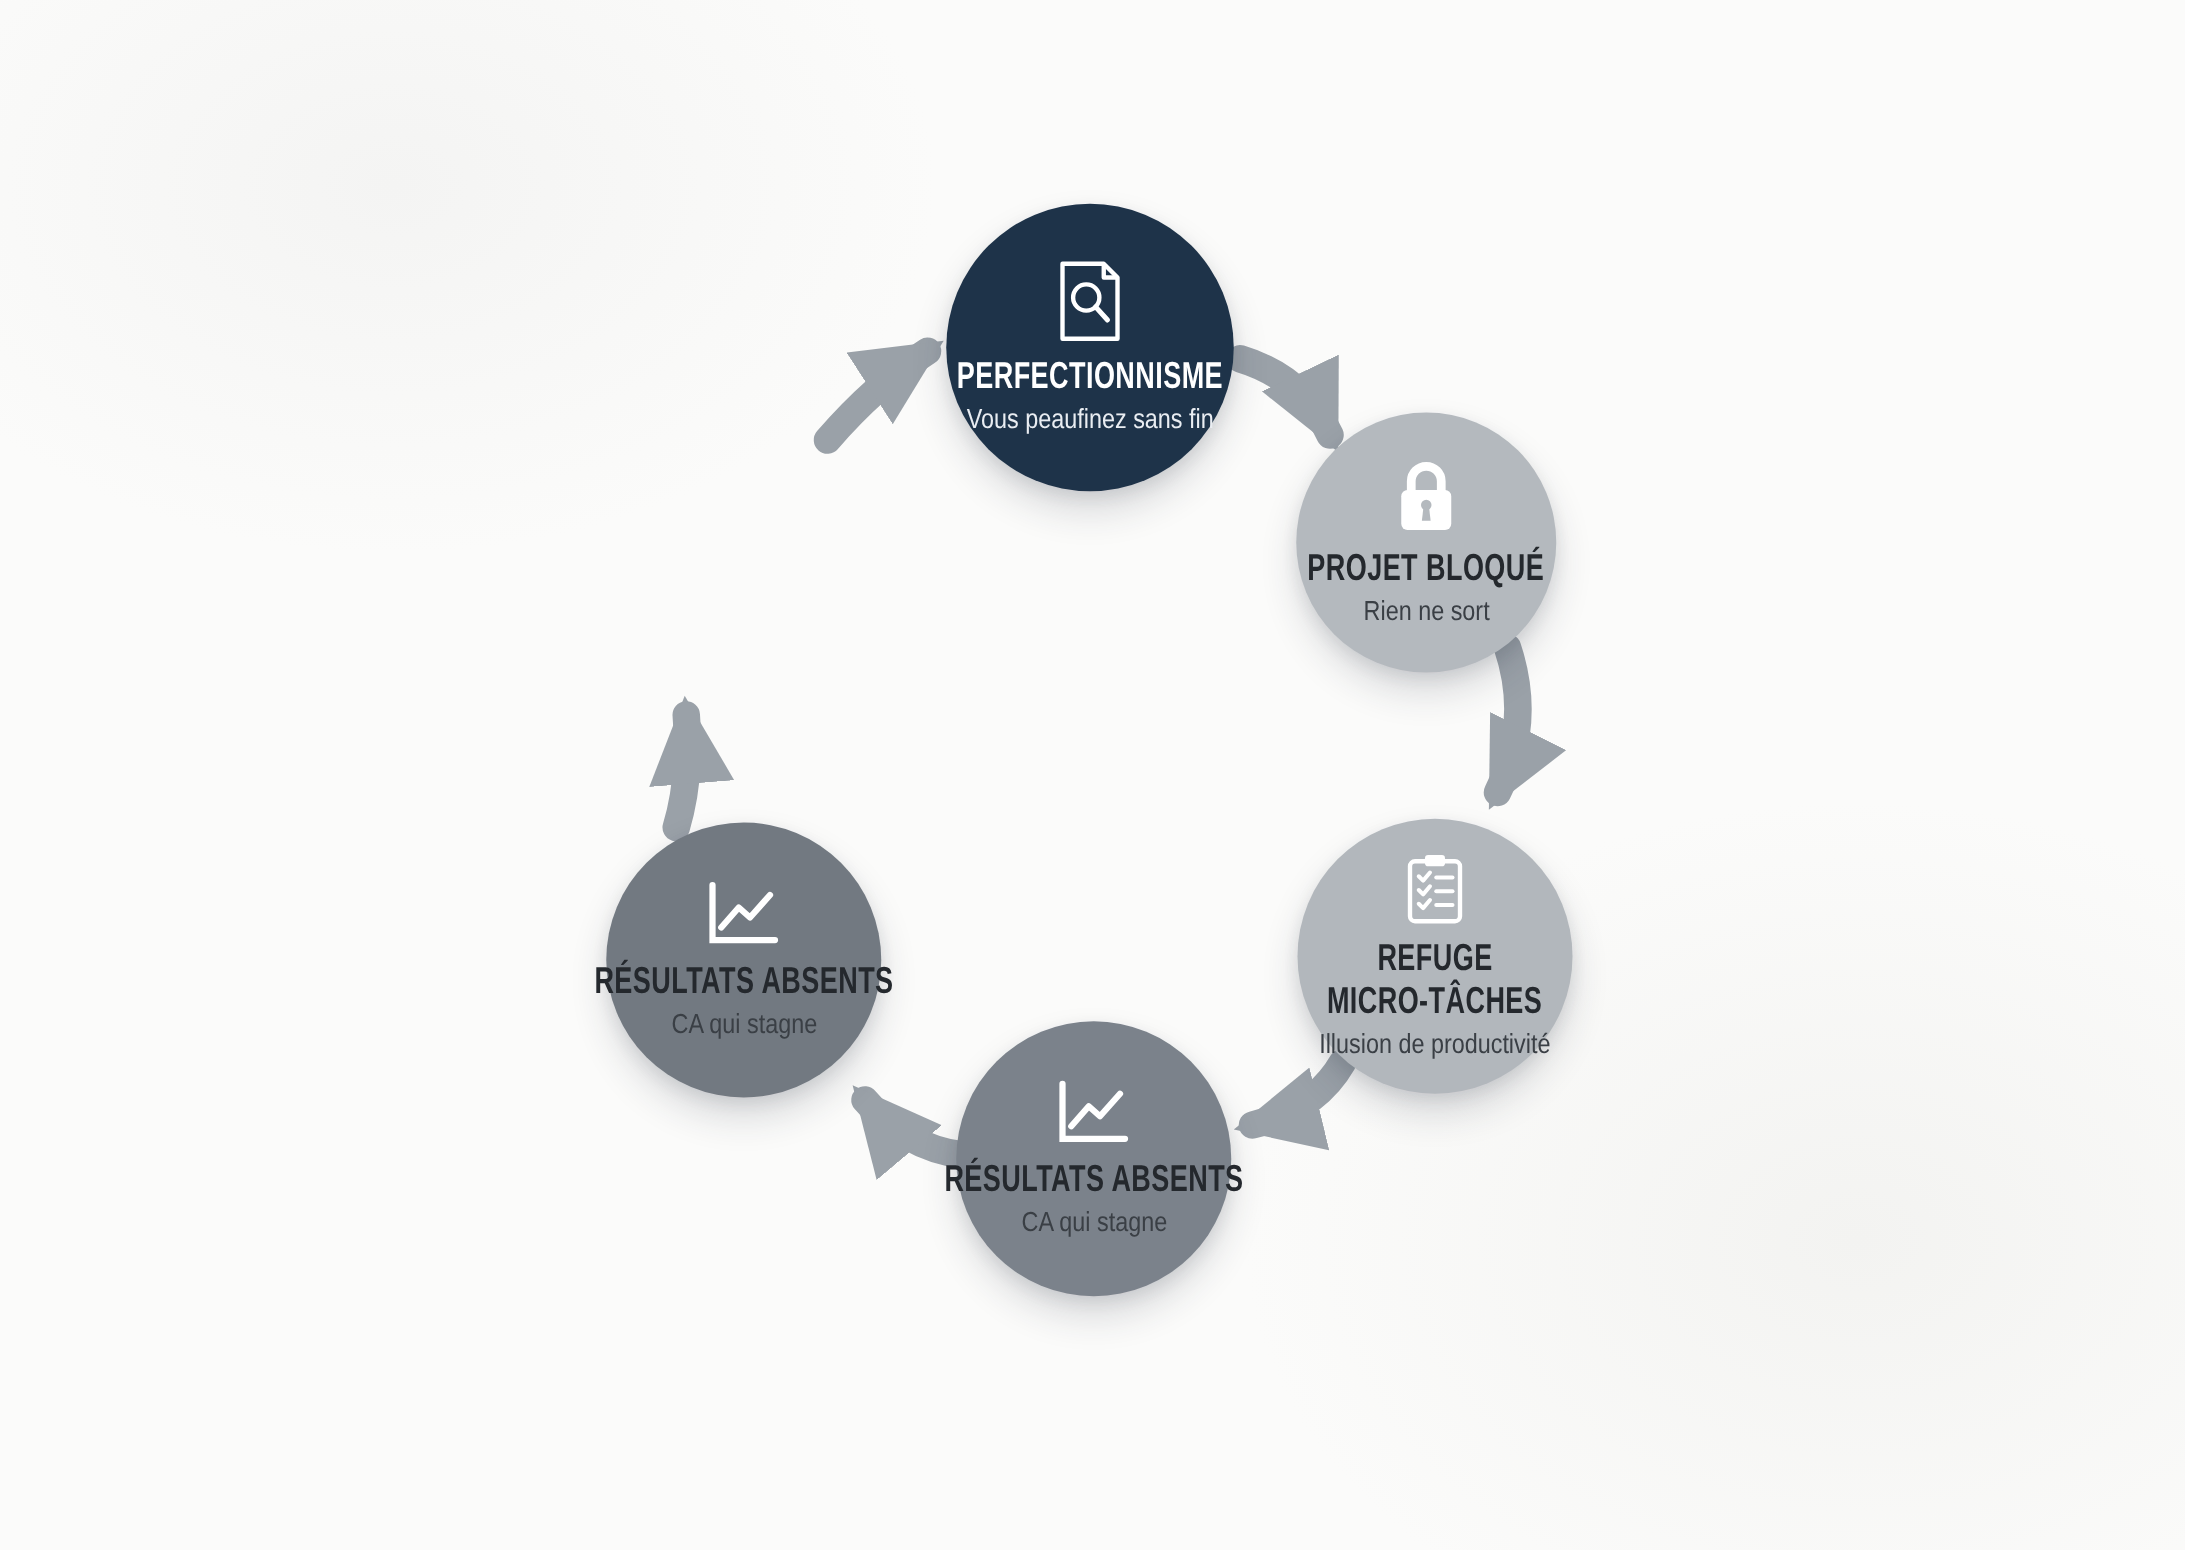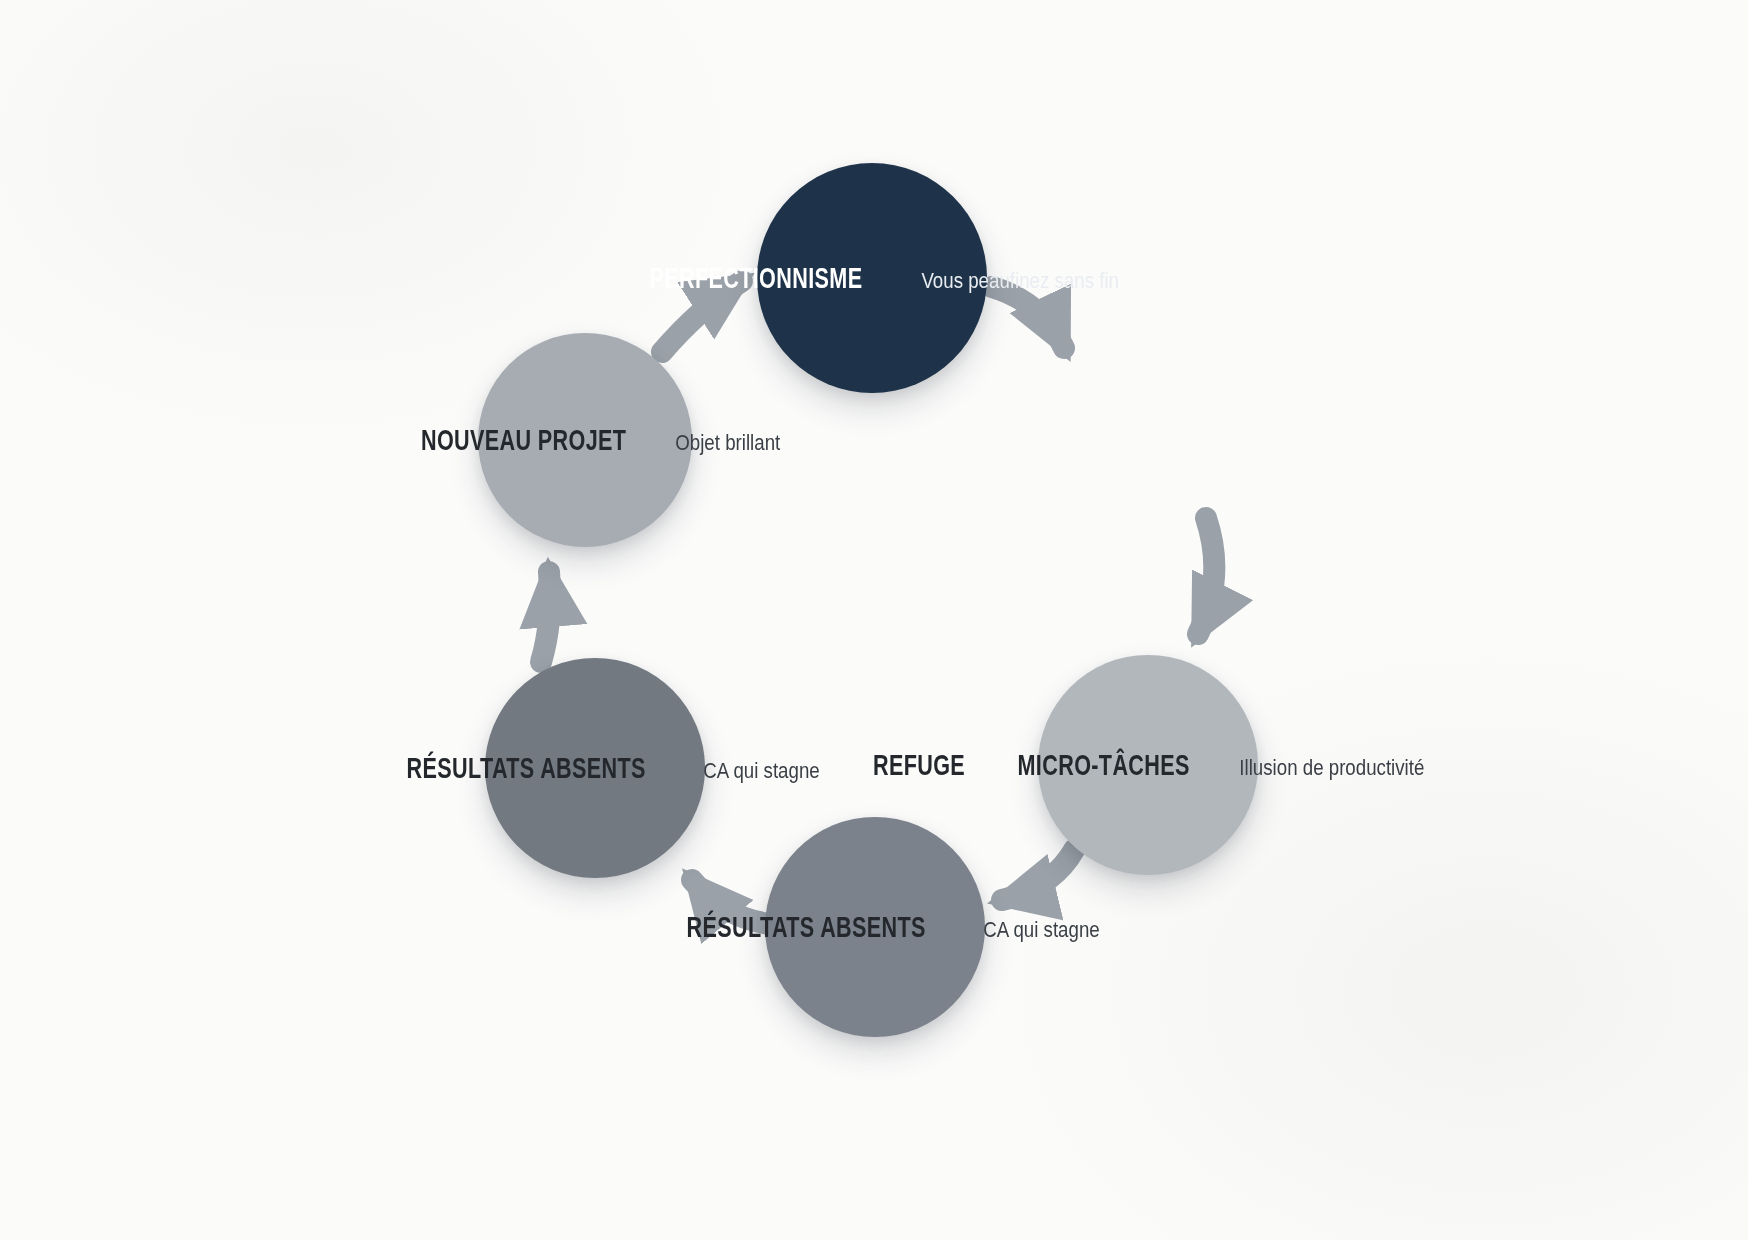--- a/index.html
+++ b/index.html
@@ -9,21 +9,21 @@
     position:relative; width:1748px; height:1240px; overflow:hidden;
     background:
       radial-gradient(620px 420px at 18% 12%, #f4f4f3 0%, rgba(244,244,243,0) 70%),
       radial-gradient(700px 500px at 85% 80%, #f3f3f1 0%, rgba(243,243,241,0) 70%),
       #fbfbfa;
   }
   .arrows { position:absolute; left:0; top:0; z-index:1; }
 
   .node {
     position:absolute; border-radius:50%; z-index:2;
-    display:flex; flex-direction:row; align-items:center; justify-content:center;
+    display:flex; flex-direction:column; align-items:center; justify-content:center;
     text-align:center;
     box-shadow:0 16px 30px rgba(35,45,60,.16), 0 5px 12px rgba(35,45,60,.10);
   }
   .node .icon { display:block; margin-bottom:10px; }
   .title {
     font-weight:bold; color:#24282d; font-size:30px; line-height:1.12;
     letter-spacing:.5px; white-space:nowrap; transform:scaleX(.72);
   }
   .subtitle {
     color:#3a3f45; font-size:22px; margin-top:5px;
@@ -78,20 +78,30 @@
     <svg class="icon" width="54" height="66" viewBox="0 0 54 66">
       <path d="M5 3 h33 l11 11 v49 h-44 z" fill="none" stroke="#fff" stroke-width="3.5" stroke-linejoin="round"></path>
       <path d="M38 3 v11 h11" fill="none" stroke="#fff" stroke-width="3.5" stroke-linejoin="round"></path>
       <circle cx="24" cy="30" r="10.5" fill="none" stroke="#fff" stroke-width="3.5"></circle>
       <line x1="31.5" y1="37.5" x2="41" y2="48" stroke="#fff" stroke-width="4" stroke-linecap="round"></line>
     </svg>
     <div class="title">PERFECTIONNISME</div>
     <div class="subtitle">Vous peaufinez sans fin</div>
   </div>
 
+  <div class="node n-projet-bloque">
+    <svg class="icon" width="50" height="62" viewBox="0 0 50 62">
+      <path d="M13 28 v-9 a12 12 0 0 1 24 0 v9" fill="none" stroke="#fff" stroke-width="7"></path>
+      <rect x="5" y="26" width="40" height="32" rx="5" fill="#fff"></rect>
+      <circle cx="25" cy="38" r="4.2" fill="#b4b9be"></circle>
+      <path d="M22.8 39.5 h4.4 l1.3 11 h-7 z" fill="#b4b9be"></path>
+    </svg>
+    <div class="title">PROJET BLOQUÉ</div>
+    <div class="subtitle">Rien ne sort</div>
+  </div>
 
   <div class="node n-refuge">
     <svg class="icon" width="48" height="58" viewBox="0 0 48 58">
       <rect x="4" y="7" width="40" height="48" rx="4" fill="none" stroke="#fff" stroke-width="3.5"></rect>
       <rect x="16" y="2" width="16" height="9" rx="2.5" fill="#fff"></rect>
       <path d="M11 19 l3.5 3.5 L20 16" fill="none" stroke="#fff" stroke-width="3.2" stroke-linecap="round" stroke-linejoin="round"></path>
       <line x1="25" y1="20" x2="38" y2="20" stroke="#fff" stroke-width="3.2" stroke-linecap="round"></line>
       <path d="M11 30 l3.5 3.5 L20 27" fill="none" stroke="#fff" stroke-width="3.2" stroke-linecap="round" stroke-linejoin="round"></path>
       <line x1="25" y1="31" x2="38" y2="31" stroke="#fff" stroke-width="3.2" stroke-linecap="round"></line>
       <path d="M11 41 l3.5 3.5 L20 38" fill="none" stroke="#fff" stroke-width="3.2" stroke-linecap="round" stroke-linejoin="round"></path>
@@ -113,26 +123,16 @@
 
   <div class="node n-resultats-gauche">
     <svg class="icon" width="62" height="54" viewBox="0 0 62 54">
       <path d="M6 4 v44 h50" fill="none" stroke="#fff" stroke-width="5" stroke-linecap="round"></path>
       <path d="M13 38 L27 22 l9 8 L52 12" fill="none" stroke="#fff" stroke-width="5" stroke-linecap="round" stroke-linejoin="round"></path>
     </svg>
     <div class="title">RÉSULTATS ABSENTS</div>
     <div class="subtitle">CA qui stagne</div>
   </div>
 
-  <div class="node n-nouveau-projet">
-    <svg class="icon" width="44" height="62" viewBox="0 0 44 62">
-      <path d="M22 3 a17 17 0 0 1 9 31.5 c-1.5 1.2 -2.2 3 -2.3 5.5 h-13.4 c-0.1 -2.5 -0.8 -4.3 -2.3 -5.5 A17 17 0 0 1 22 3 z" fill="none" stroke="#fff" stroke-width="3.6" stroke-linejoin="round"></path>
-      <line x1="14" y1="46.5" x2="30" y2="46.5" stroke="#fff" stroke-width="3.2" stroke-linecap="round"></line>
-      <line x1="15" y1="52.5" x2="29" y2="52.5" stroke="#fff" stroke-width="3.2" stroke-linecap="round"></line>
-      <line x1="18.5" y1="58.5" x2="25.5" y2="58.5" stroke="#fff" stroke-width="3.2" stroke-linecap="round"></line>
-    </svg>
-    <div class="title">NOUVEAU PROJET</div>
-    <div class="subtitle">Objet brillant</div>
-  </div>
 
 
 
 </div>
 
 </body></html>

